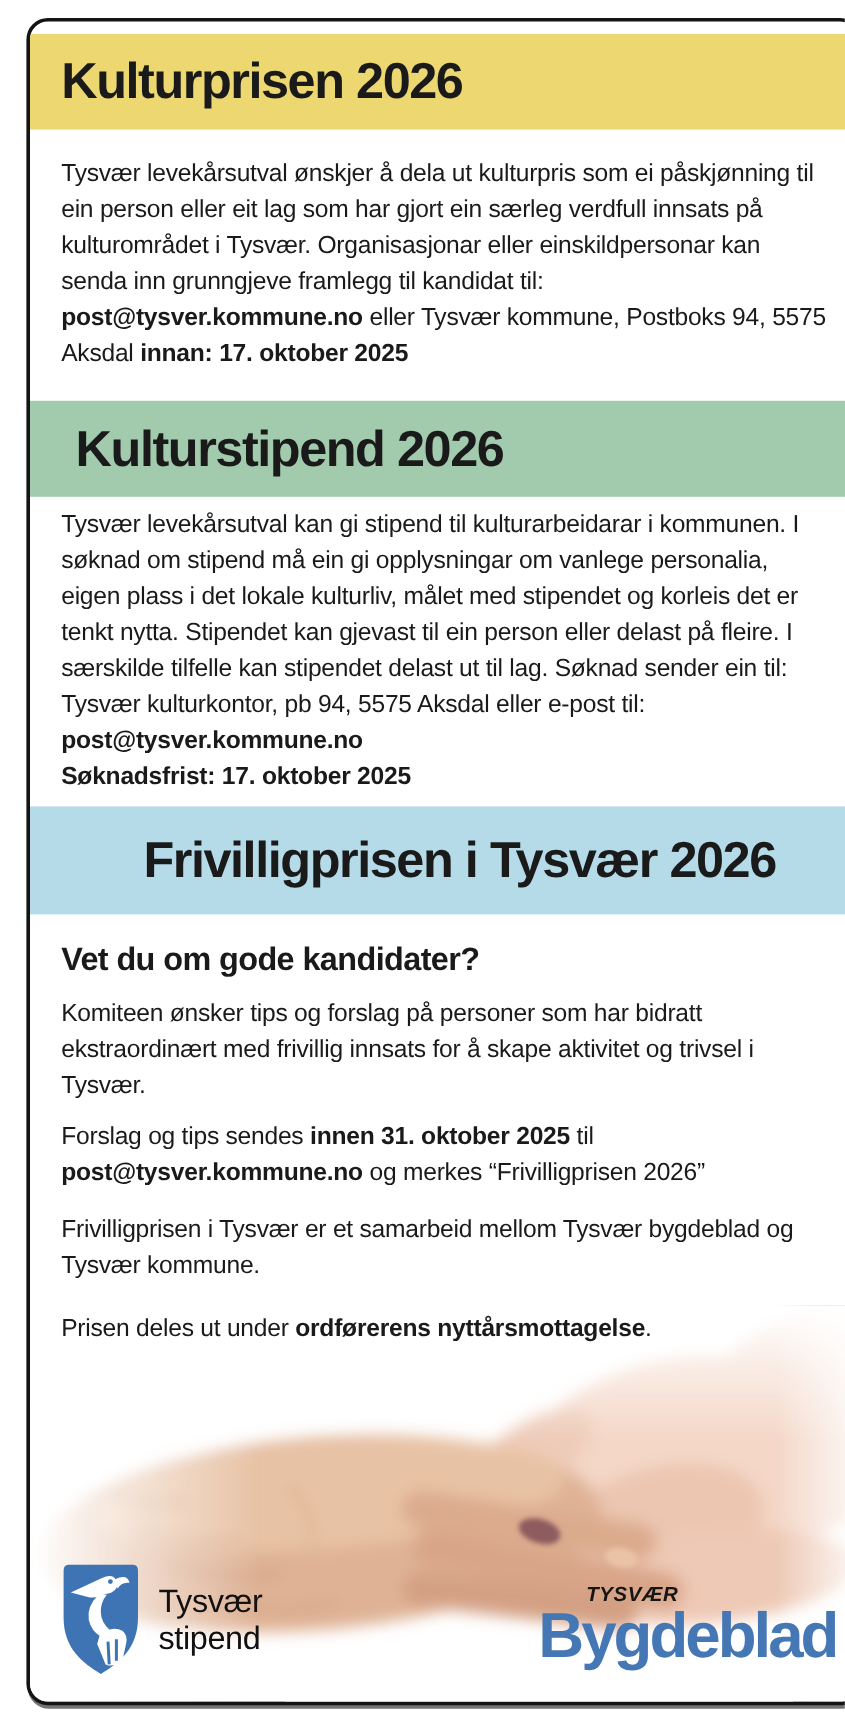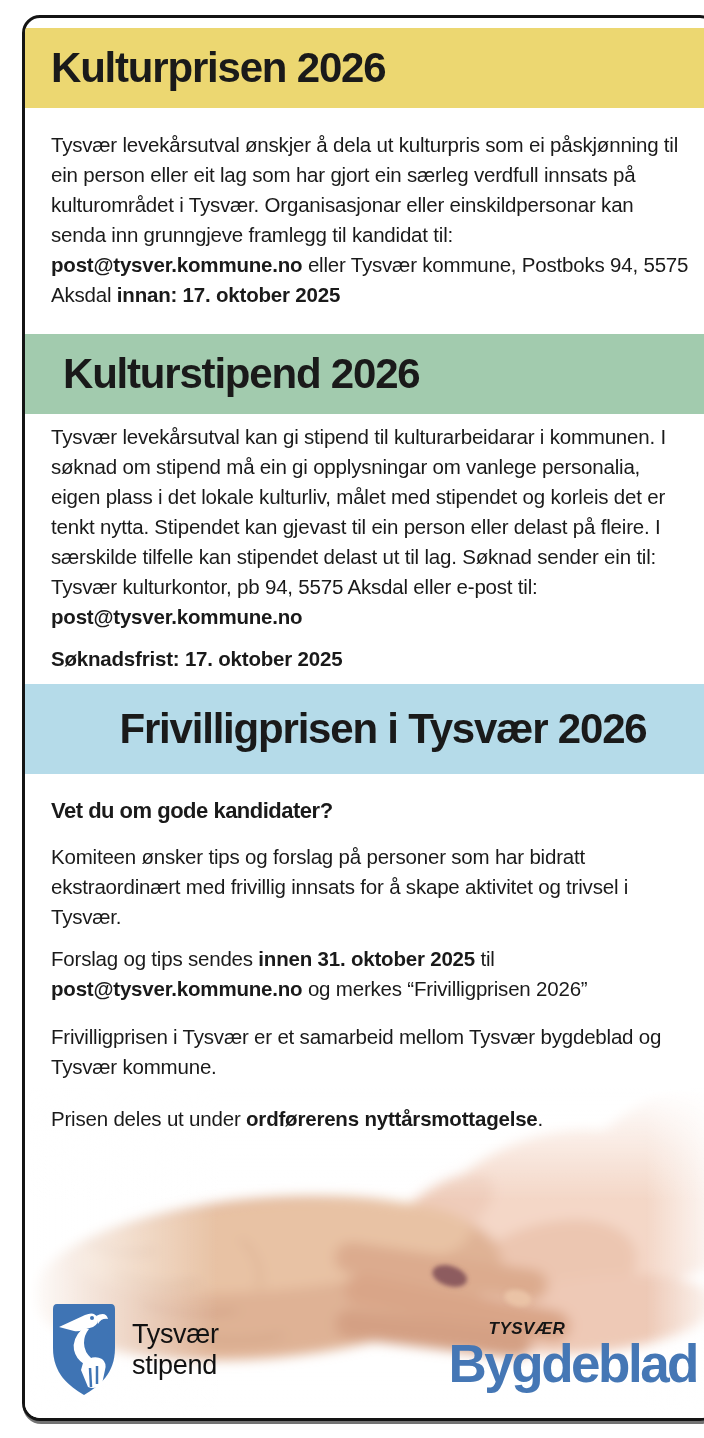--- a/index.html
+++ b/index.html
@@ -26,22 +26,22 @@
   .band-yellow { margin-top:10px; }
   .band-green  { margin-top:24px;padding-left:12px; }
   .band-blue   { margin-top:10px; height:90px;justify-content:center; }
   .txt {
     margin:0 26px; font-size:20.5px; line-height:30px;
     letter-spacing:-0.2px;
   }
   .b { font-weight:700; }
   .p1 { margin-top:22px; }
   .p2 { margin-top:8px; }
-  .deadline { margin-top:12px; font-weight:700; }
-  .subhead { margin-top:22px; font-size:22px; font-weight:700; letter-spacing:-0.5px; }
+  .deadline { margin-top:0; font-weight:700; }
+  .subhead { margin-top:22px; font-size:27px; font-weight:700; letter-spacing:-0.5px; }
   .p3 { margin-top:16px; }
   .p4 { margin-top:12px; }
   .p5 { margin-top:18px; }
   .p6 { margin-top:22px; }
 
   
   .photo { position:absolute; left:0; right:0; bottom:0; height:330px; z-index:1; }
   .photo svg { width:100%; height:100%; display:block; }
   .photo::after {
     content:""; position:absolute; inset:0;

